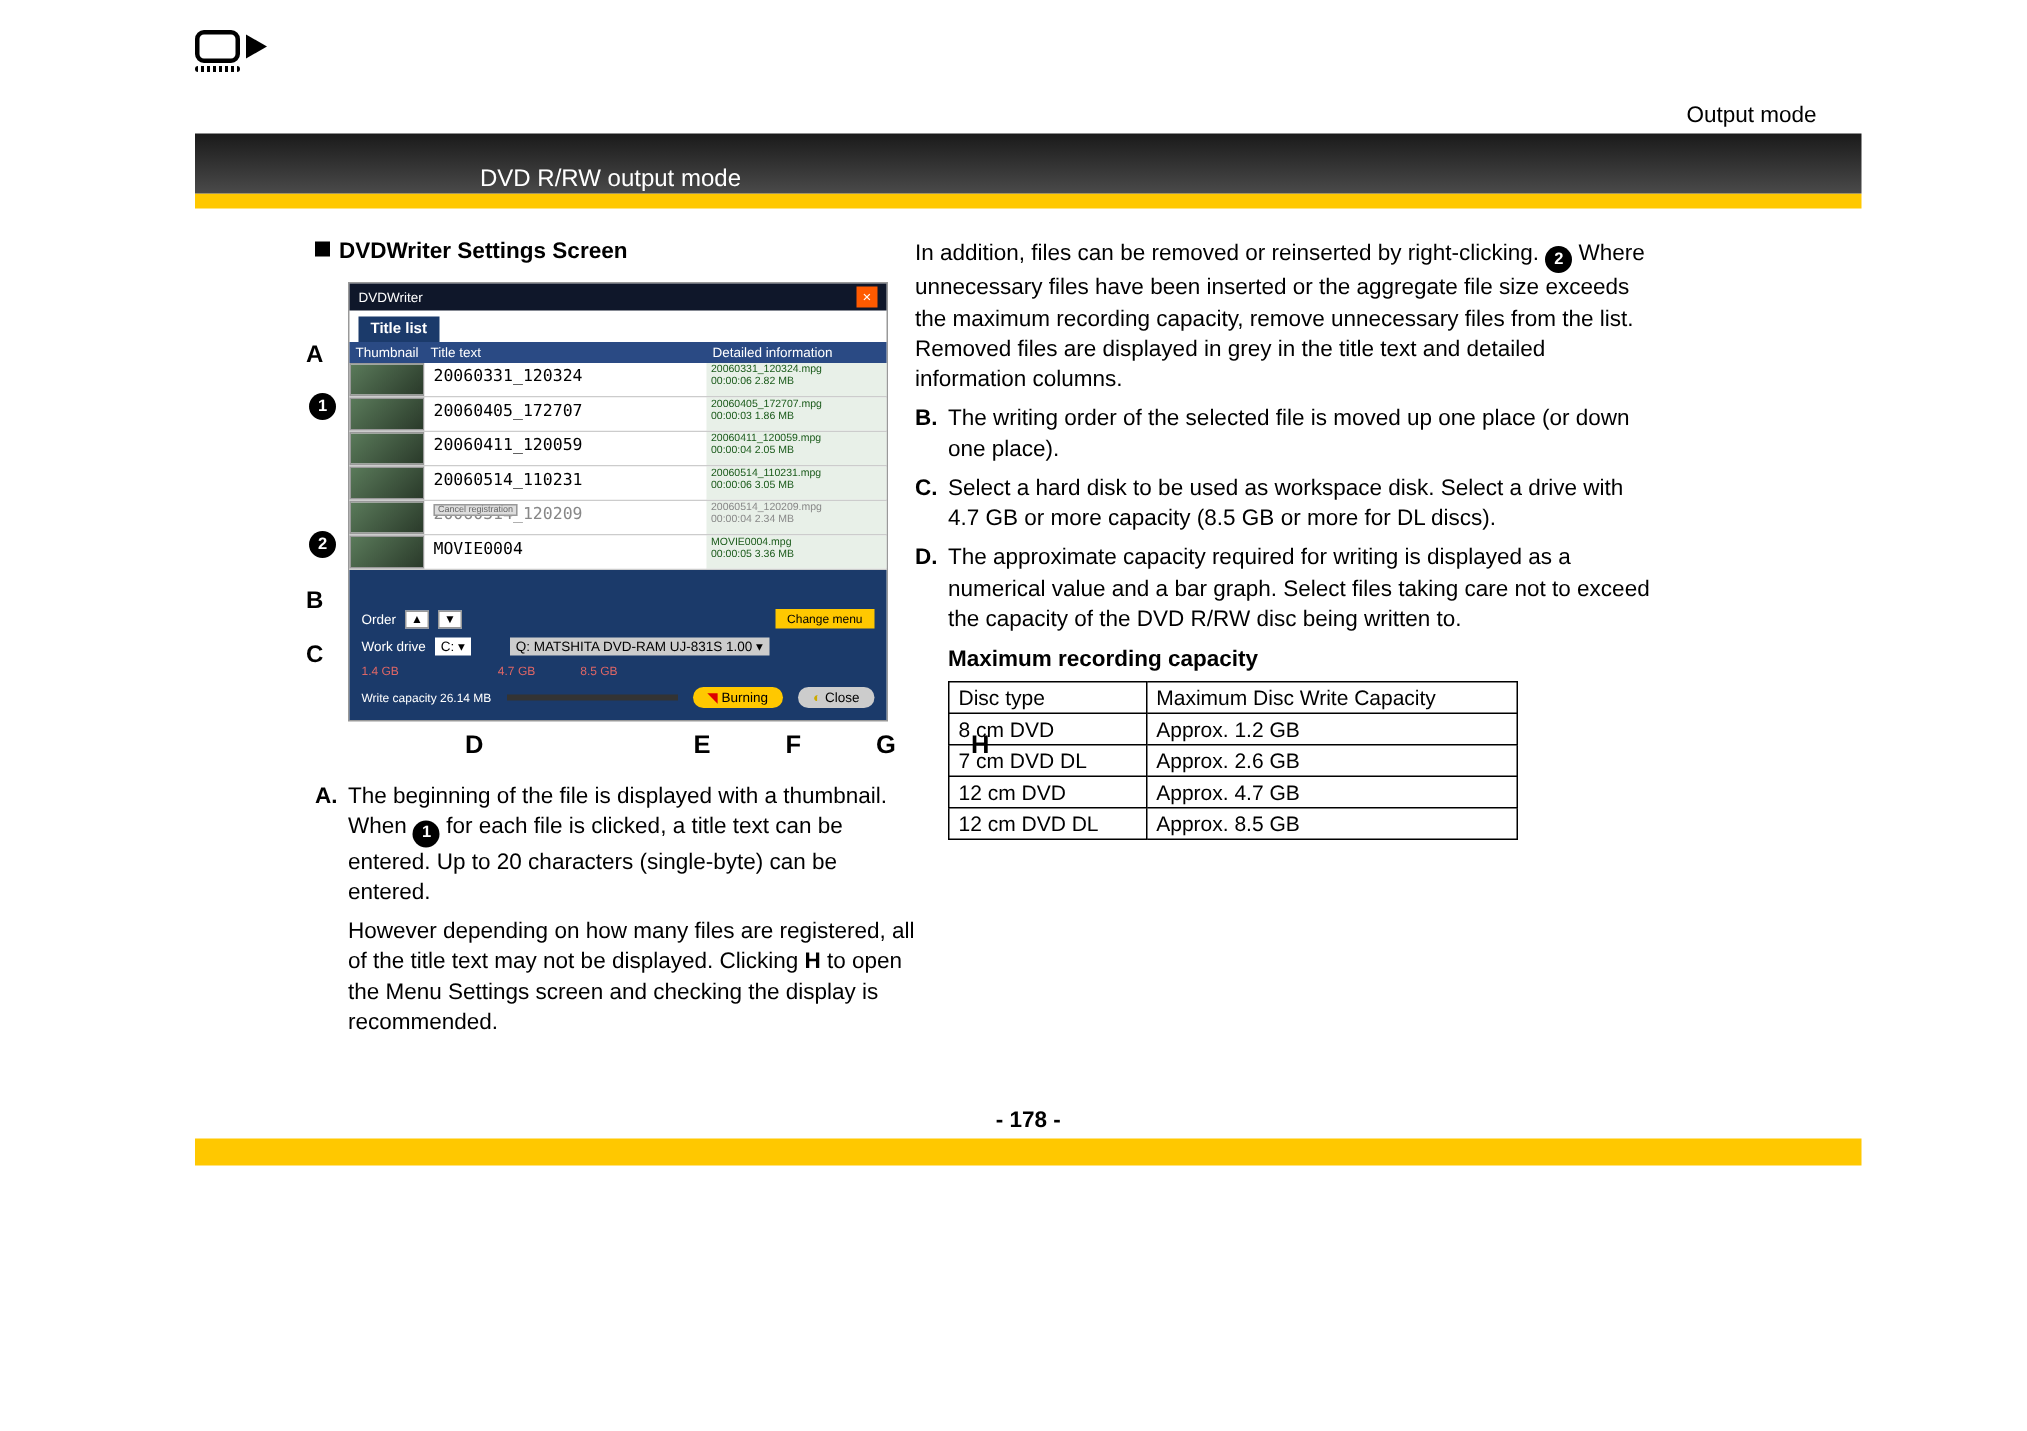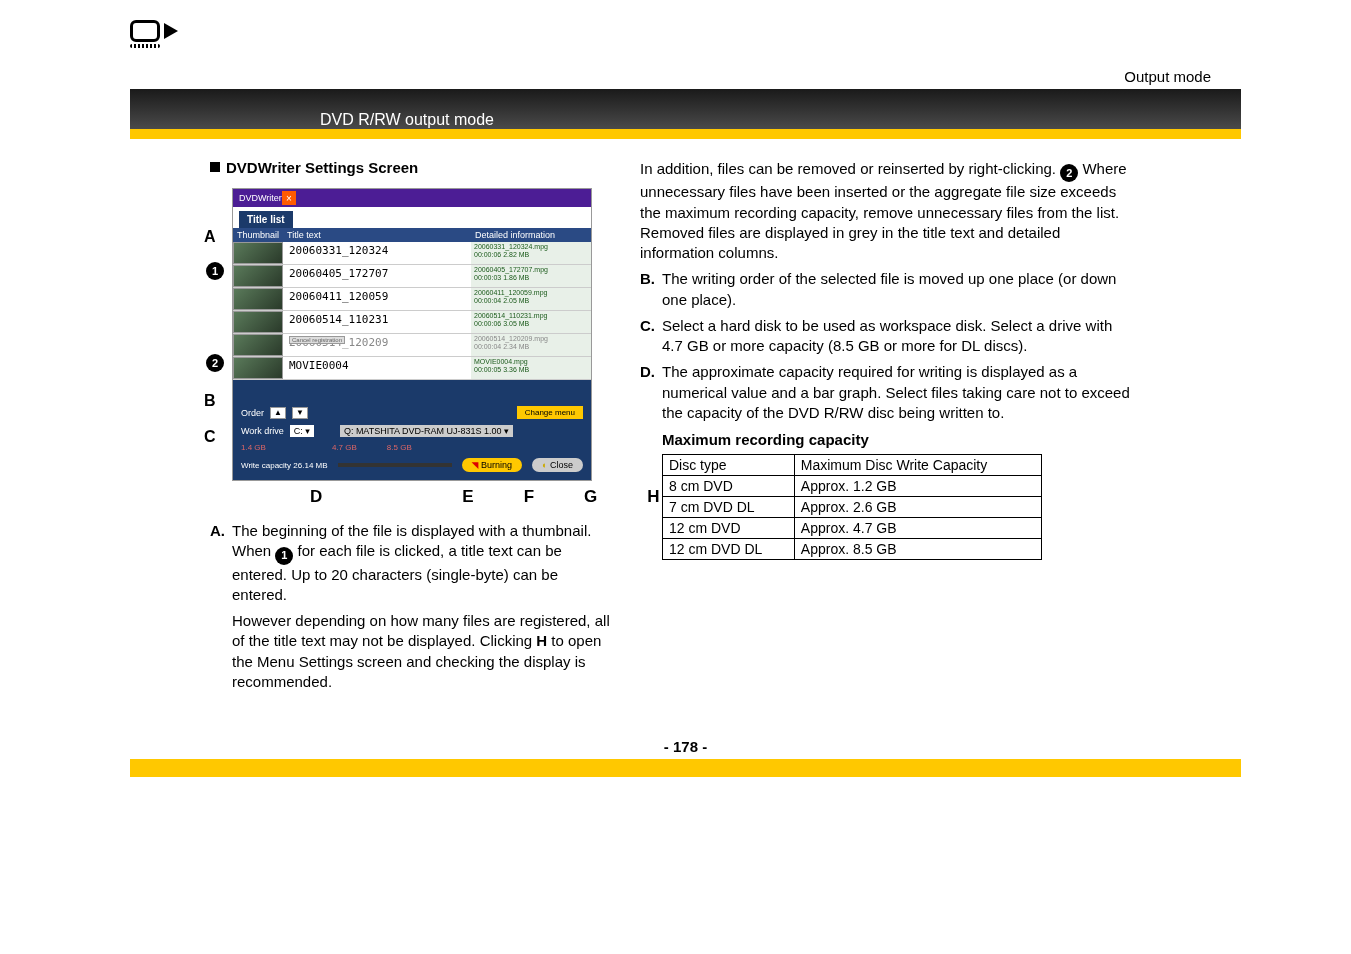--- a/index.html
+++ b/index.html
@@ -5,27 +5,27 @@
 *{margin:0;padding:0;box-sizing:border-box;font-family:Arial,Helvetica,sans-serif}
 body{width:1351px;height:954px;background:#fff;color:#000}
 .wrap{width:1111px;height:954px;margin-left:130px;margin-top:68px;position:relative}
 .header-band{width:100%;height:40px;background:linear-gradient(#1a1a1a,#4a4a4a);position:relative}
 .header-inner{position:absolute;left:180px;top:0;right:0;height:40px;display:flex;align-items:flex-end;justify-content:space-between}
 .header-mode{color:#fff;padding-left:10px;font-size:16px;font-weight:500}
 .yellow-band{width:100%;height:10px;background:#ffc800}
 .cam{width:30px;height:22px;border:3px solid #000;border-radius:6px;display:inline-block;vertical-align:middle}
 .arr{display:inline-block;width:0;height:0;border-top:8px solid transparent;border-bottom:8px solid transparent;border-left:14px solid #000;margin-left:4px;vertical-align:middle}
 .grill{width:30px;height:4px;background:repeating-linear-gradient(90deg,#000 0 2px,#fff 2px 4px);margin-top:2px;border-radius:3px}
-.content{display:flex;gap:30px;padding:20px 0;width:100%}
+.content{display:flex;padding:20px 0;width:100%}
 .left{width:480px;padding-left:80px}
 .right{width:500px;padding-right:10px}
 .sec-title{font-size:15px;font-weight:700;margin-bottom:12px}
 .sq{display:inline-block;width:10px;height:10px;background:#000;margin-right:6px;vertical-align:1px}
 .shot{width:360px;border:1px solid #999;font-size:9px;margin-left:22px;position:relative}
-.shot-title{background:#4c1d95;color:#fff;padding:2px 6px;display:flex;align-items:center}
+.shot-title{background:#0f172a;color:#fff;padding:2px 6px;display:flex;justify-content:space-between;align-items:center}
 .title-list-tab{background:#1b3a6a;color:#fff;padding:3px 8px;font-weight:700;display:inline-block;margin:4px 0 0 6px;font-size:10px}
 .list-head{background:#2a4a84;color:#fff;display:flex;font-size:9px}
 .list-head div{padding:2px 4px}
 .th1{width:50px}.th2{flex:1}.th3{width:120px}
 .row{display:flex;border-bottom:1px solid #ccc;align-items:stretch}
 .thumb{width:50px;height:22px;background:linear-gradient(135deg,#5a7a5a,#2a3a2a);border:1px solid #999}
 .ttext{flex:1;background:#fff;padding:2px 6px;font-size:11px;font-family:monospace}
 .ttext.grey{color:#888}
 .det{width:120px;background:#e8f0e8;color:#1a5a1a;font-size:7px;padding:1px 3px;line-height:1.2}
 .det.grey{color:#888}

